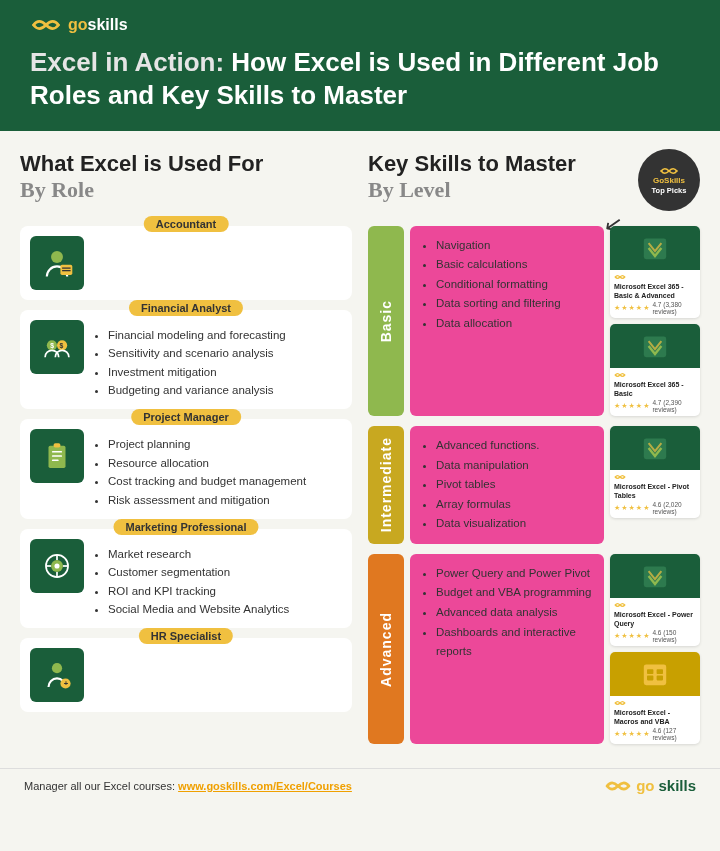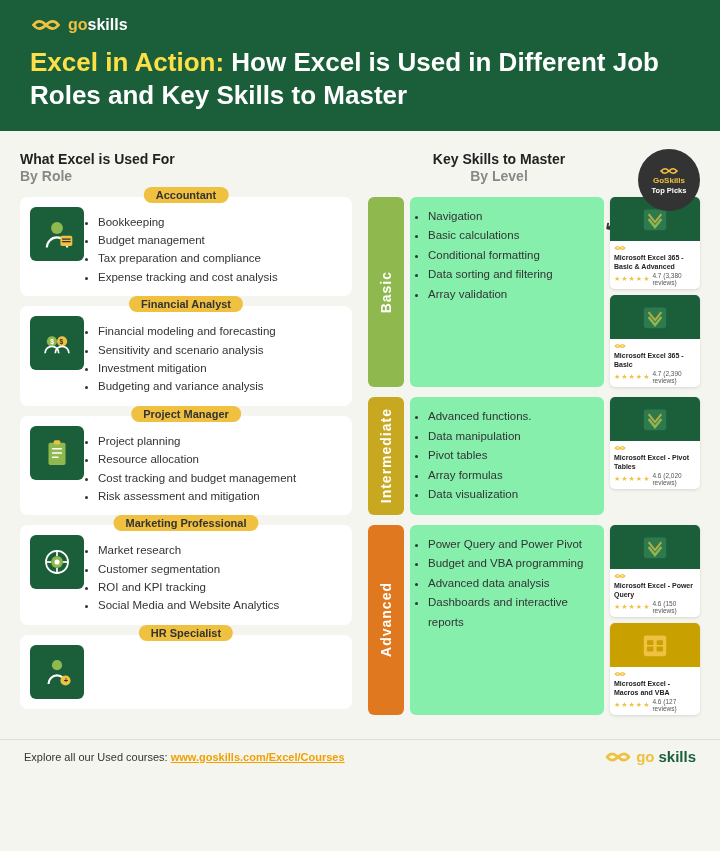--- a/index.html
+++ b/index.html
@@ -26,56 +26,58 @@
       height: 18px;
       margin-right: 6px;
     }
     .header-title {
       color: white;
       font-size: 26px;
       font-weight: 800;
       line-height: 1.25;
     }
     .header-title .highlight {
-      color: #fde047;
+      color: #e5e5e5;
     }
 
     
     .main-content {
       display: flex;
       padding: 20px 20px 10px 20px;
       gap: 16px;
       background: #f5f5f0;
     }
 
     
     .left-col {
       flex: 1;
       min-width: 0;
     }
     .section-title {
-      font-size: 14px;
+      font-size: 22px;
       font-weight: 800;
       color: #222;
       line-height: 1.2;
-      margin-bottom: 12px;
+      margin-bottom: 22px;
     }
     .section-title .sub {
       color: #888;
       font-weight: 700;
+      font-family: Liberation Serif, serif;
     }
 
     
     .role-card {
       background: white;
       border-radius: 8px;
       margin-bottom: 10px;
       padding: 10px 10px 10px 10px;
       display: flex;
       align-items: flex-start;
+      gap: 10px;
       position: relative;
     }
     .role-icon-box {
       background: #1a5e3a;
       border-radius: 6px;
       width: 54px;
       height: 54px;
       flex-shrink: 0;
       display: flex;
       align-items: center;
@@ -178,23 +180,23 @@
       font-weight: 800;
       color: white;
       letter-spacing: 1px;
     }
     .skill-label-box.basic { background: #8fb84e; }
     .skill-label-box.intermediate { background: #c8a820; }
     .skill-label-box.advanced { background: #e07820; }
 
     .skill-content-box {
       flex: 1;
-      background: #86efac;
+      background: #ec4899;
       border-radius: 6px;
-      padding: 10px 4px;
+      padding: 10px 12px;
       min-height: 80px;
     }
     .skill-content-box li {
       font-size: 11.5px;
       color: #333;
       list-style: disc;
       margin-left: 14px;
       line-height: 1.7;
     }
 
@@ -311,28 +313,20 @@
           <div class="role-badge">Accountant</div>
           <div class="role-icon-box">
             <svg viewBox="0 0 40 40" fill="none" xmlns="http://www.w3.org/2000/svg">
     <circle cx="20" cy="13" r="7" fill="#8fb84e"></circle>
     <path d="M8 36c0-6.627 5.373-12 12-12h0c6.627 0 12 5.373 12 12" stroke="white" stroke-width="2.5" fill="none"></path>
     <rect x="24" y="22" width="14" height="12" rx="2" fill="#f0c040"></rect>
     <line x1="26" y1="26" x2="36" y2="26" stroke="#333" stroke-width="1.5"></line>
     <line x1="26" y1="29" x2="36" y2="29" stroke="#333" stroke-width="1.5"></line>
   </svg>
           </div>
-          <div class="role-content">
-            <ul class="role-bullet">
-              <li>Bookkeeping</li>
-              <li>Budget management</li>
-              <li>Tax preparation and compliance</li>
-              <li>Expense tracking and cost analysis</li>
-            </ul>
-          </div>
         </div>
         <div class="role-card">
           <div class="role-badge">Financial Analyst</div>
           <div class="role-icon-box">
             <svg viewBox="0 0 40 40" fill="none">
     <circle cx="14" cy="18" r="6" fill="#8fb84e"></circle>
     <circle cx="26" cy="18" r="6" fill="#f0c040"></circle>
     <text x="12" y="21" font-size="8" fill="white" font-weight="bold">$</text>
     <text x="23" y="21" font-size="8" fill="#333" font-weight="bold">$</text>
     <path d="M6 32c0-5 4-8 8-8s8 3 8 8" stroke="white" stroke-width="2" fill="none"></path>
@@ -398,21 +392,21 @@
     <path d="M10 34c0-5.523 4.477-10 10-10s10 4.477 10 10" stroke="white" stroke-width="2.5" fill="none"></path>
     <circle cx="30" cy="30" r="6" fill="#f0c040"></circle>
     <text x="28" y="33" font-size="9" fill="#333" font-weight="bold">+</text>
   </svg>
           </div>
         </div>
       </div>
   </div>
 
   <div class="right-col">
-    <div class="section-title" style="padding-right:70px;text-align:center;">
+    <div class="section-title" style="padding-right:70px;">
       <span>Key Skills to Master</span><br>
       <span class="sub">By Level</span>
     </div>
 
     <div class="top-picks-badge">
       <svg width="20" height="12" viewBox="0 0 36 20">
         <path d="M4 10 Q10 2 18 10 Q26 18 32 10" stroke="#f0c040" stroke-width="3" fill="none" stroke-linecap="round"></path>
         <path d="M4 10 Q10 18 18 10 Q26 2 32 10" stroke="#f0c040" stroke-width="3" fill="none" stroke-linecap="round"></path>
       </svg>
       <div class="bp-logo">GoSkills</div>
@@ -424,21 +418,21 @@
         <div class="skill-row">
           <div class="skill-label-box basic">
             <span>Basic</span>
           </div>
           <div class="skill-content-box">
             <ul>
               <li>Navigation</li>
               <li>Basic calculations</li>
               <li>Conditional formatting</li>
               <li>Data sorting and filtering</li>
-              <li>Array validation</li>
+              <li>Data allocation</li>
             </ul>
           </div>
           <div class="skill-courses">
             <div class="course-card">
               <div class="course-thumb" style="background: rgb(26, 94, 58);">
                 <svg viewBox="0 0 40 40" fill="none">
     <rect x="6" y="8" width="28" height="26" rx="3" fill="#2d7a4e"></rect>
     <path d="M12 20 L20 30 L28 20" stroke="#8fb84e" stroke-width="3" fill="none"></path>
     <path d="M12 14 L20 24 L28 14" stroke="#f0c040" stroke-width="2.5" fill="none" opacity="0.7"></path>
   </svg>
@@ -599,21 +593,21 @@
               </div>
             </div>
           </div>
         </div>
       </div>
   </div>
 </div>
 
 <div class="footer">
   <div class="footer-text">
-    <span>Explore all our Used courses:</span>
+    <span>Manager all our Excel courses:</span>
     <span class="footer-link">www.goskills.com/Excel/Courses</span>
   </div>
   <div class="footer-logo">
     <svg width="28" height="16" viewBox="0 0 36 20">
       <path d="M4 10 Q10 2 18 10 Q26 18 32 10" stroke="#f0c040" stroke-width="3.5" fill="none" stroke-linecap="round"></path>
       <path d="M4 10 Q10 18 18 10 Q26 2 32 10" stroke="#f0c040" stroke-width="3.5" fill="none" stroke-linecap="round"></path>
     </svg>
     <span style="color:#f0c040;font-size:15px;font-weight:900;">go</span>
       <span style="color:#1a5e3a;font-size:15px;font-weight:900;">skills</span>
   </div>

